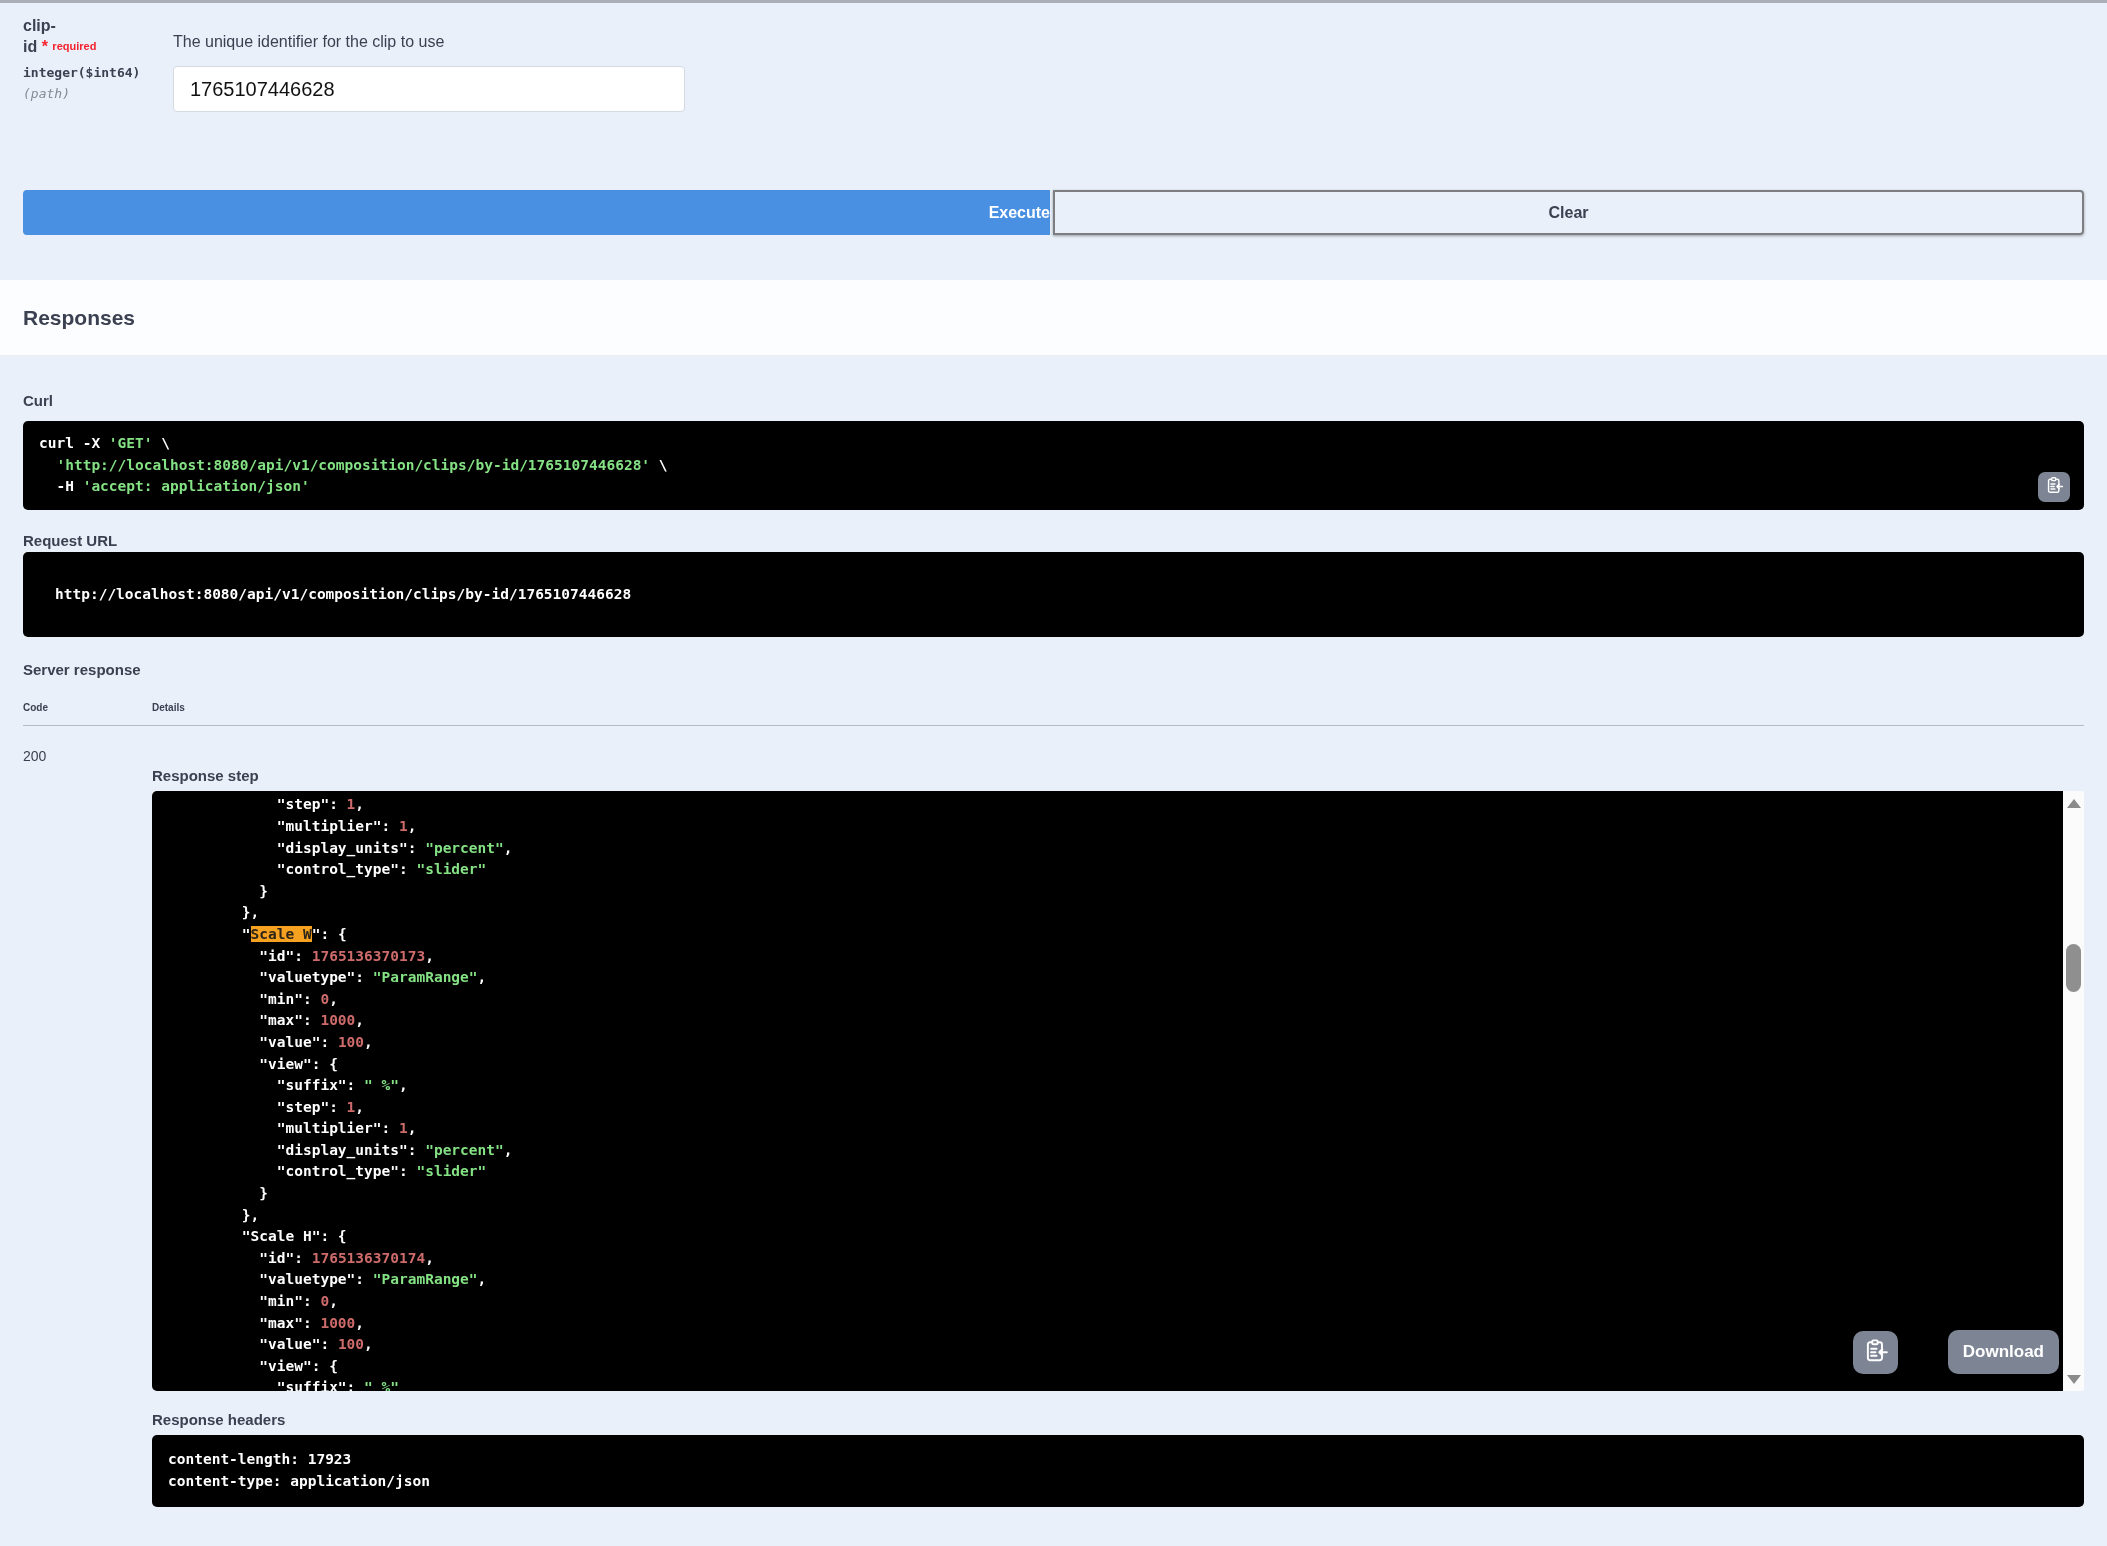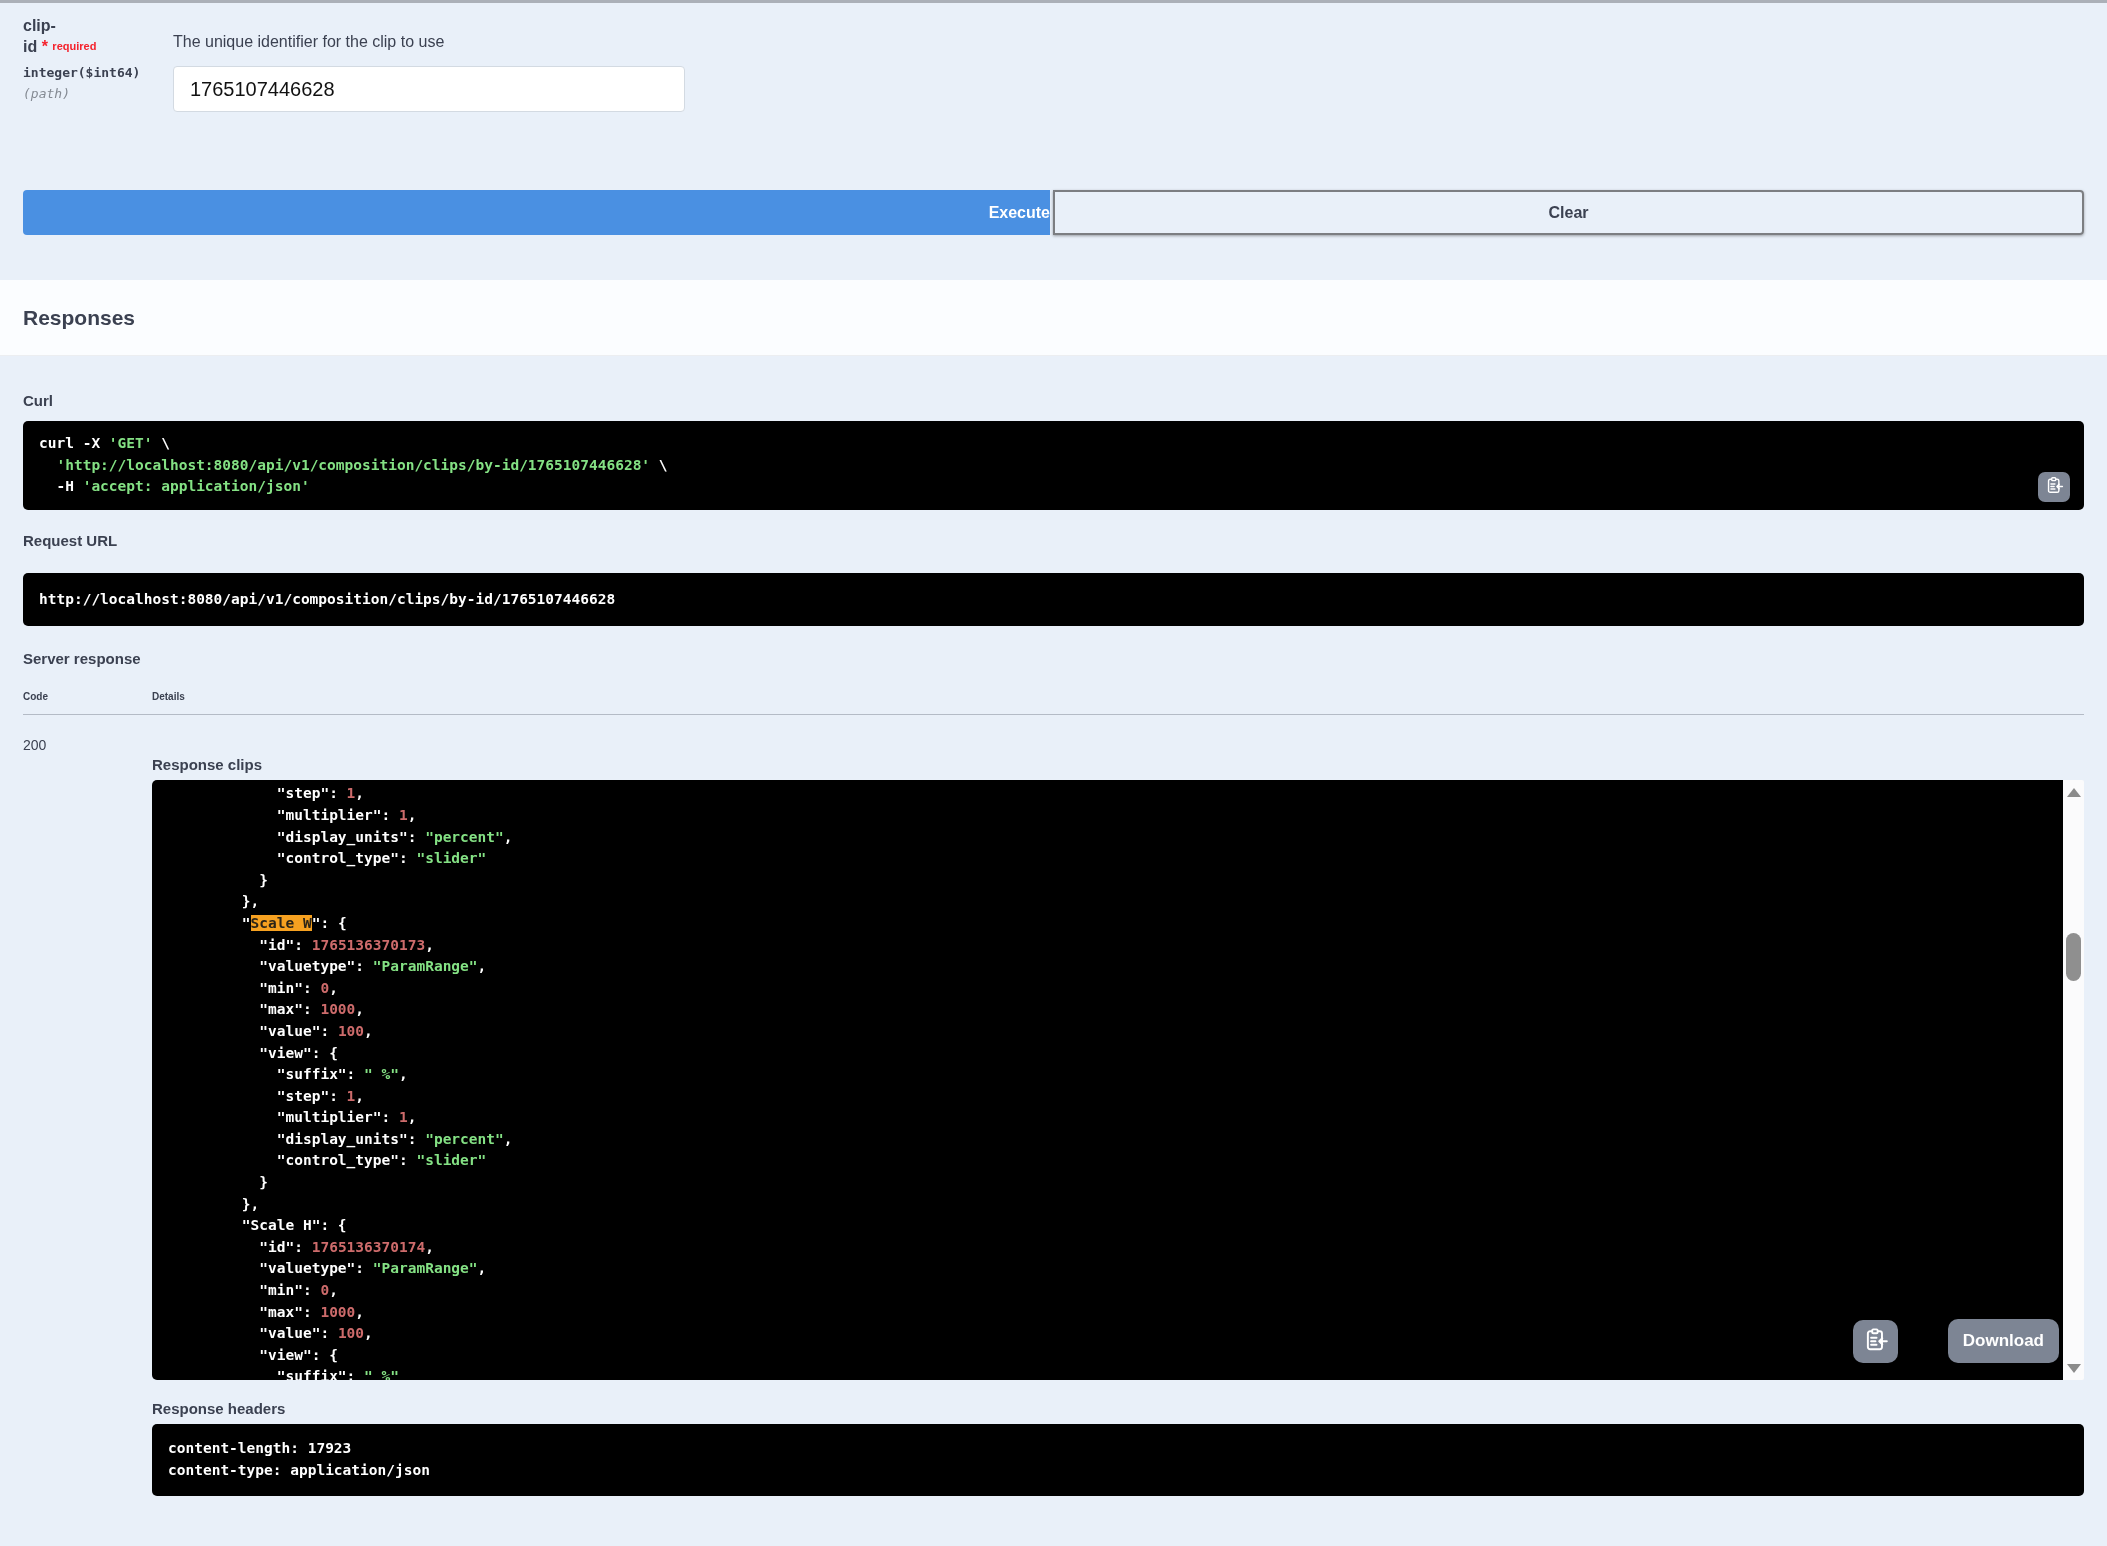--- a/index.html
+++ b/index.html
@@ -93,21 +93,21 @@
     font-size: 14.5px; font-weight: bold;
     color: #ffffff;
   }
   .code-line { white-space: pre; line-height: 21.6px; }
   .tk-w  { color: #ffffff; }
   .tk-s  { color: #84e184; }
   .tk-n  { color: #cd6b6b; }
   .tk-hl { background: #f6a120; color: #2b2417; }
 
   .curl-block { margin-top: 12px; padding: 12px 16px; position: relative; }
-  .url-block  { margin-top: 24px; padding: 16px; }
+  .url-block  { margin-top: 3px; padding: 32px; }
 
   .copy-btn {
     position: absolute;
     width: 32px; height: 30px;
     background: #7d8594; border: none; border-radius: 7px;
     display: flex; align-items: center; justify-content: center;
     cursor: pointer;
   }
   .copy-btn.curl-copy { right: 14px; bottom: 8px; }
   .copy-btn.body-copy { right: 186px; bottom: 17px; width: 45px; height: 43px; border-radius: 10px; }
@@ -245,21 +245,21 @@
 
     <div class="resp-table">
       <div class="resp-thead">
         <div>Code</div>
         <div>Details</div>
       </div>
       <div class="resp-trow">
         <div class="status-code">200</div>
         <div class="details-cell">
 
-          <div class="sec-label lbl-respbody">Response clips</div>
+          <div class="sec-label lbl-respbody">Response step</div>
 
           <div class="body-wrap">
             <div class="code-block body-block">
                 <div class="code-line"><span class="tk-w">            "step": </span><span class="tk-n">1</span><span class="tk-w">,</span></div>
                 <div class="code-line"><span class="tk-w">            "multiplier": </span><span class="tk-n">1</span><span class="tk-w">,</span></div>
                 <div class="code-line"><span class="tk-w">            "display_units": </span><span class="tk-s">"percent"</span><span class="tk-w">,</span></div>
                 <div class="code-line"><span class="tk-w">            "control_type": </span><span class="tk-s">"slider"</span></div>
                 <div class="code-line"><span class="tk-w">          }</span></div>
                 <div class="code-line"><span class="tk-w">        },</span></div>
                 <div class="code-line"><span class="tk-w">        "</span><span class="tk-hl">Scale W</span><span class="tk-w">": {</span></div>

